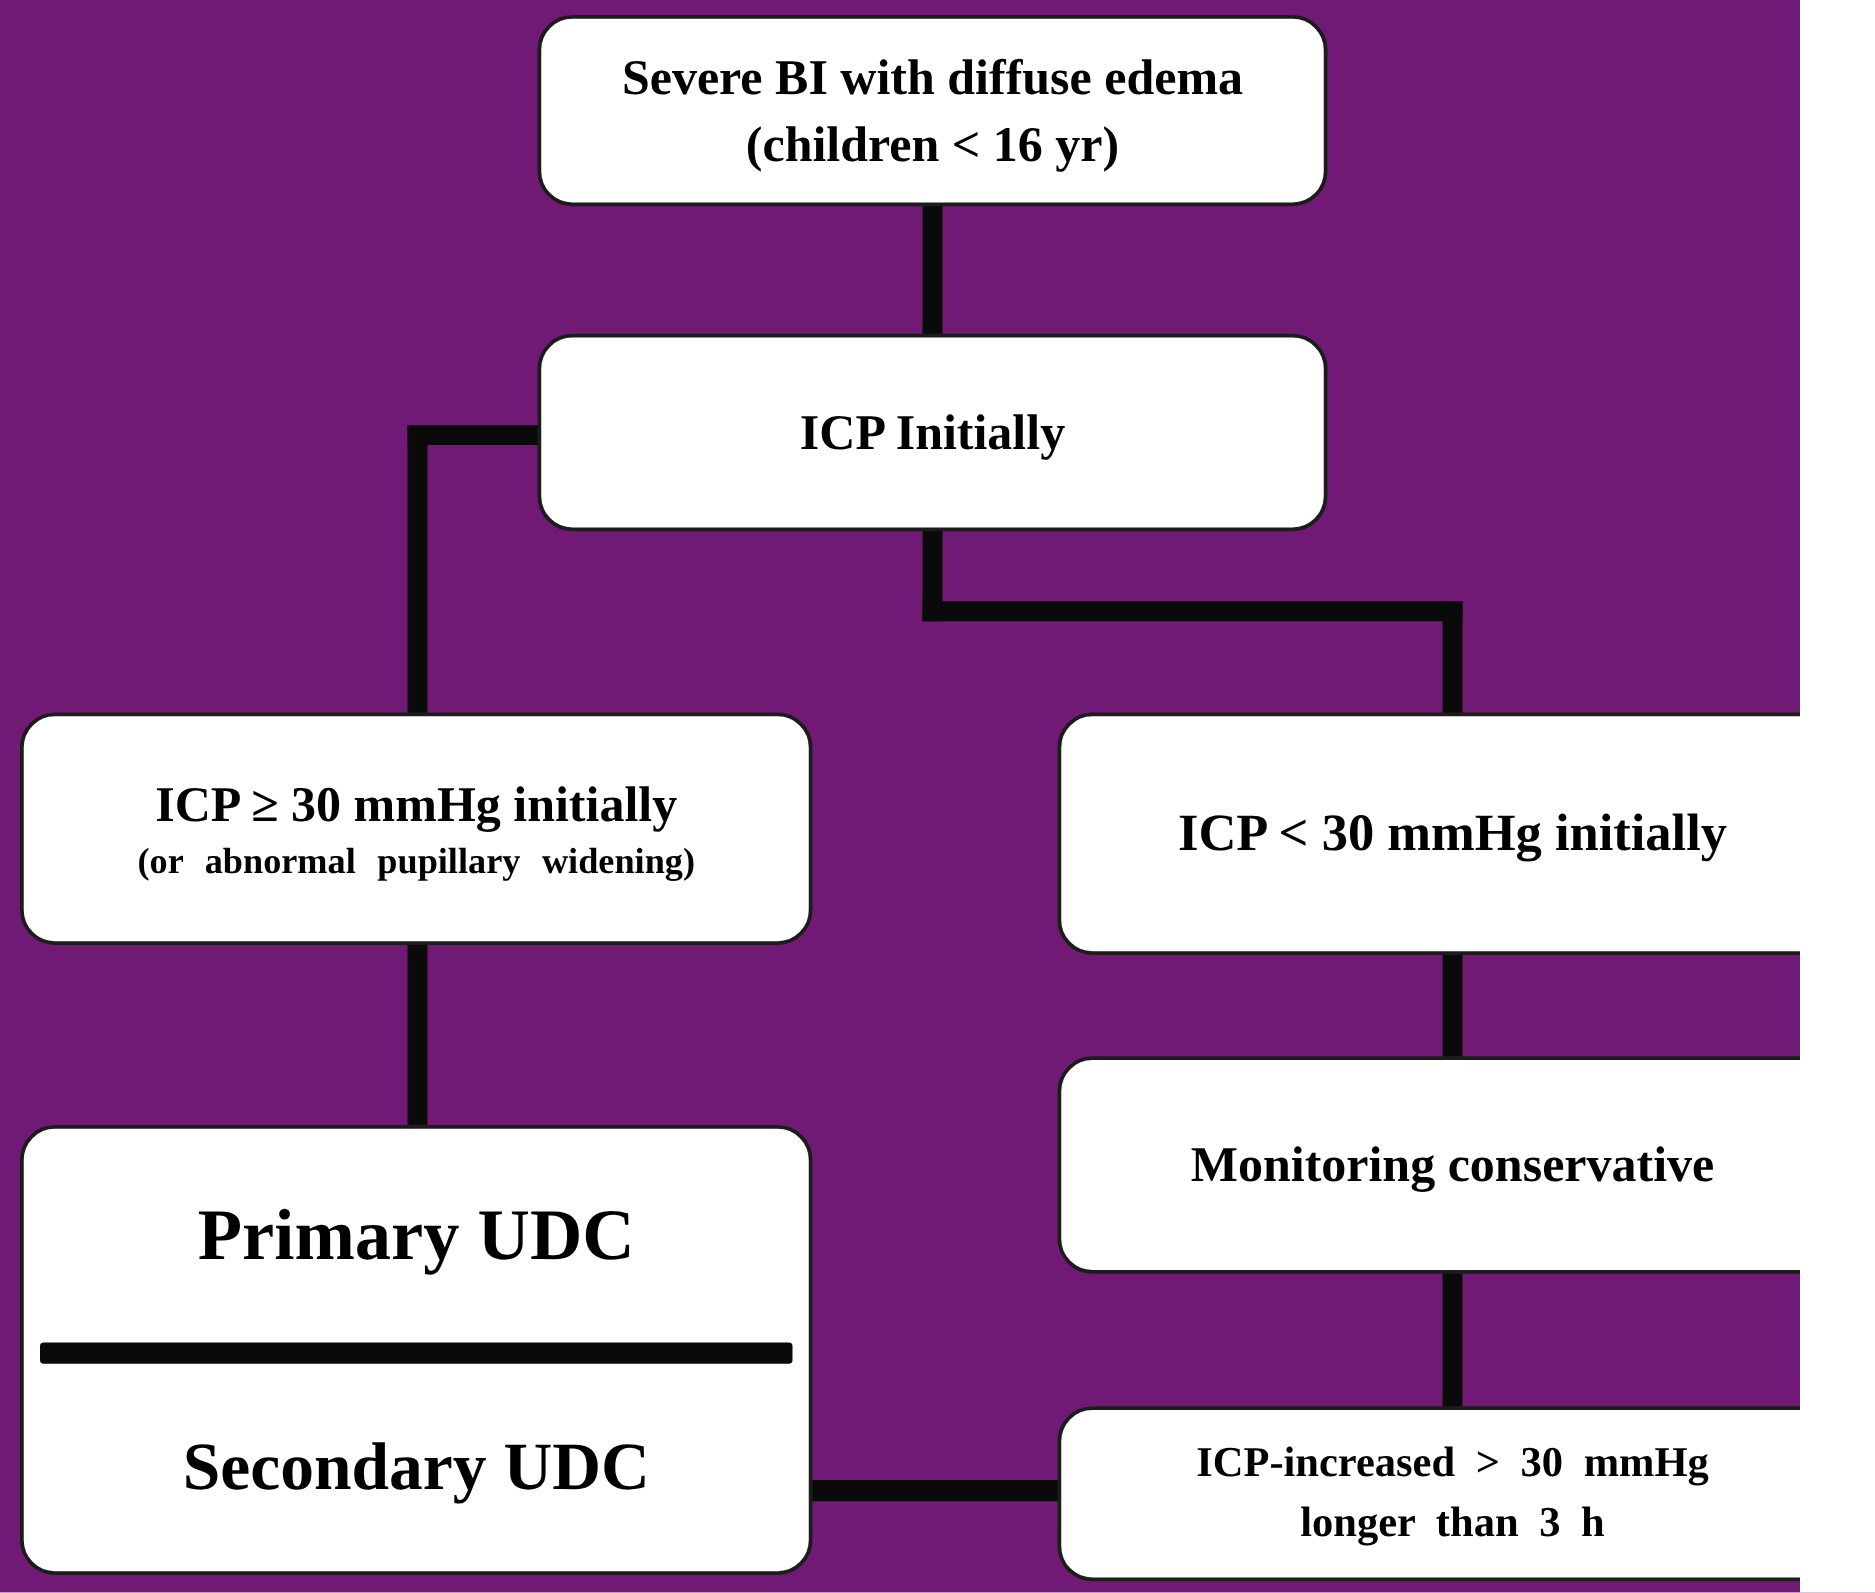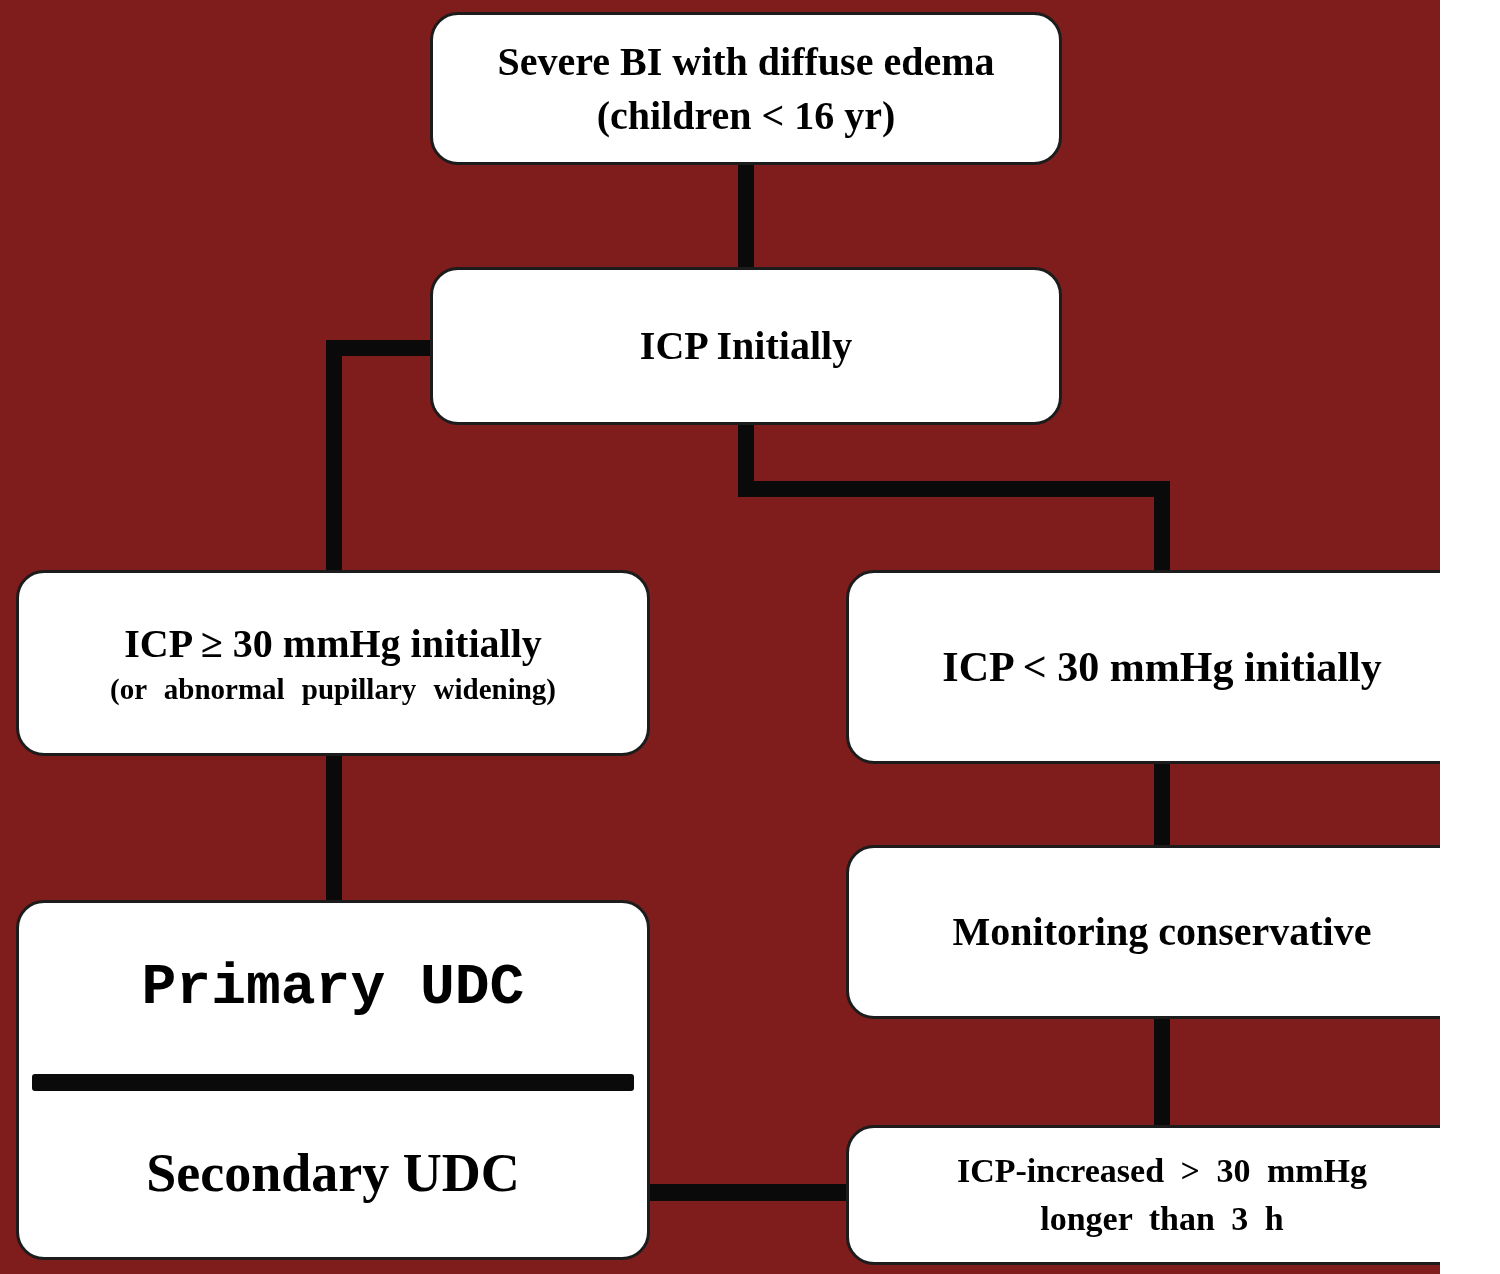--- a/index.html
+++ b/index.html
@@ -4,21 +4,21 @@
 <style>
   html, body {
     margin: 0;
     padding: 0;
     background: #ffffff;
   }
   #canvas {
     position: relative;
     width: 1440px;
     height: 1274px;
-    background: #7f1d1d;
+    background: #701a75;
     font-family: "Liberation Serif", "DejaVu Serif", serif;
     font-weight: bold;
     color: #000000;
     overflow: hidden;
   }
   .node {
     position: absolute;
     background: #ffffff;
     border: 3px solid #1c1c1c;
     border-radius: 28px;
@@ -32,21 +32,21 @@
   }
   .conn {
     position: absolute;
     background: #0a0a0a;
     z-index: 1;
   }
   .t-xl  { font-size: 42px; line-height: 1.35; }
   .t-lg  { font-size: 40px; line-height: 1.35; }
   .t-md  { font-size: 34px; line-height: 1.4; word-spacing: 8px; }
   .t-sm  { font-size: 29px; line-height: 1.3; word-spacing: 10px; font-family: Liberation Serif, serif; }
-  .t-udc1 { font-size: 58px; line-height: 1.1; font-family: Liberation Mono, monospace; }
+  .t-udc1 { font-size: 58px; line-height: 1.1; }
   .t-udc2 { font-size: 54px; line-height: 1.1; }
 
   
   .box-a { left: 430px; top: 12px;   width: 632px; height: 153px; }
   .box-b { left: 430px; top: 267px;  width: 632px; height: 158px; }
   .box-c { left: 16px;  top: 570px;  width: 634px; height: 186px; }
   .box-d { left: 846px; top: 570px;  width: 632px; height: 194px; }
   .box-e { left: 16px;  top: 900px;  width: 634px; height: 360px; justify-content: space-evenly; }
   .box-f { left: 846px; top: 845px;  width: 632px; height: 174px; }
   .box-g { left: 846px; top: 1125px; width: 632px; height: 140px; }

